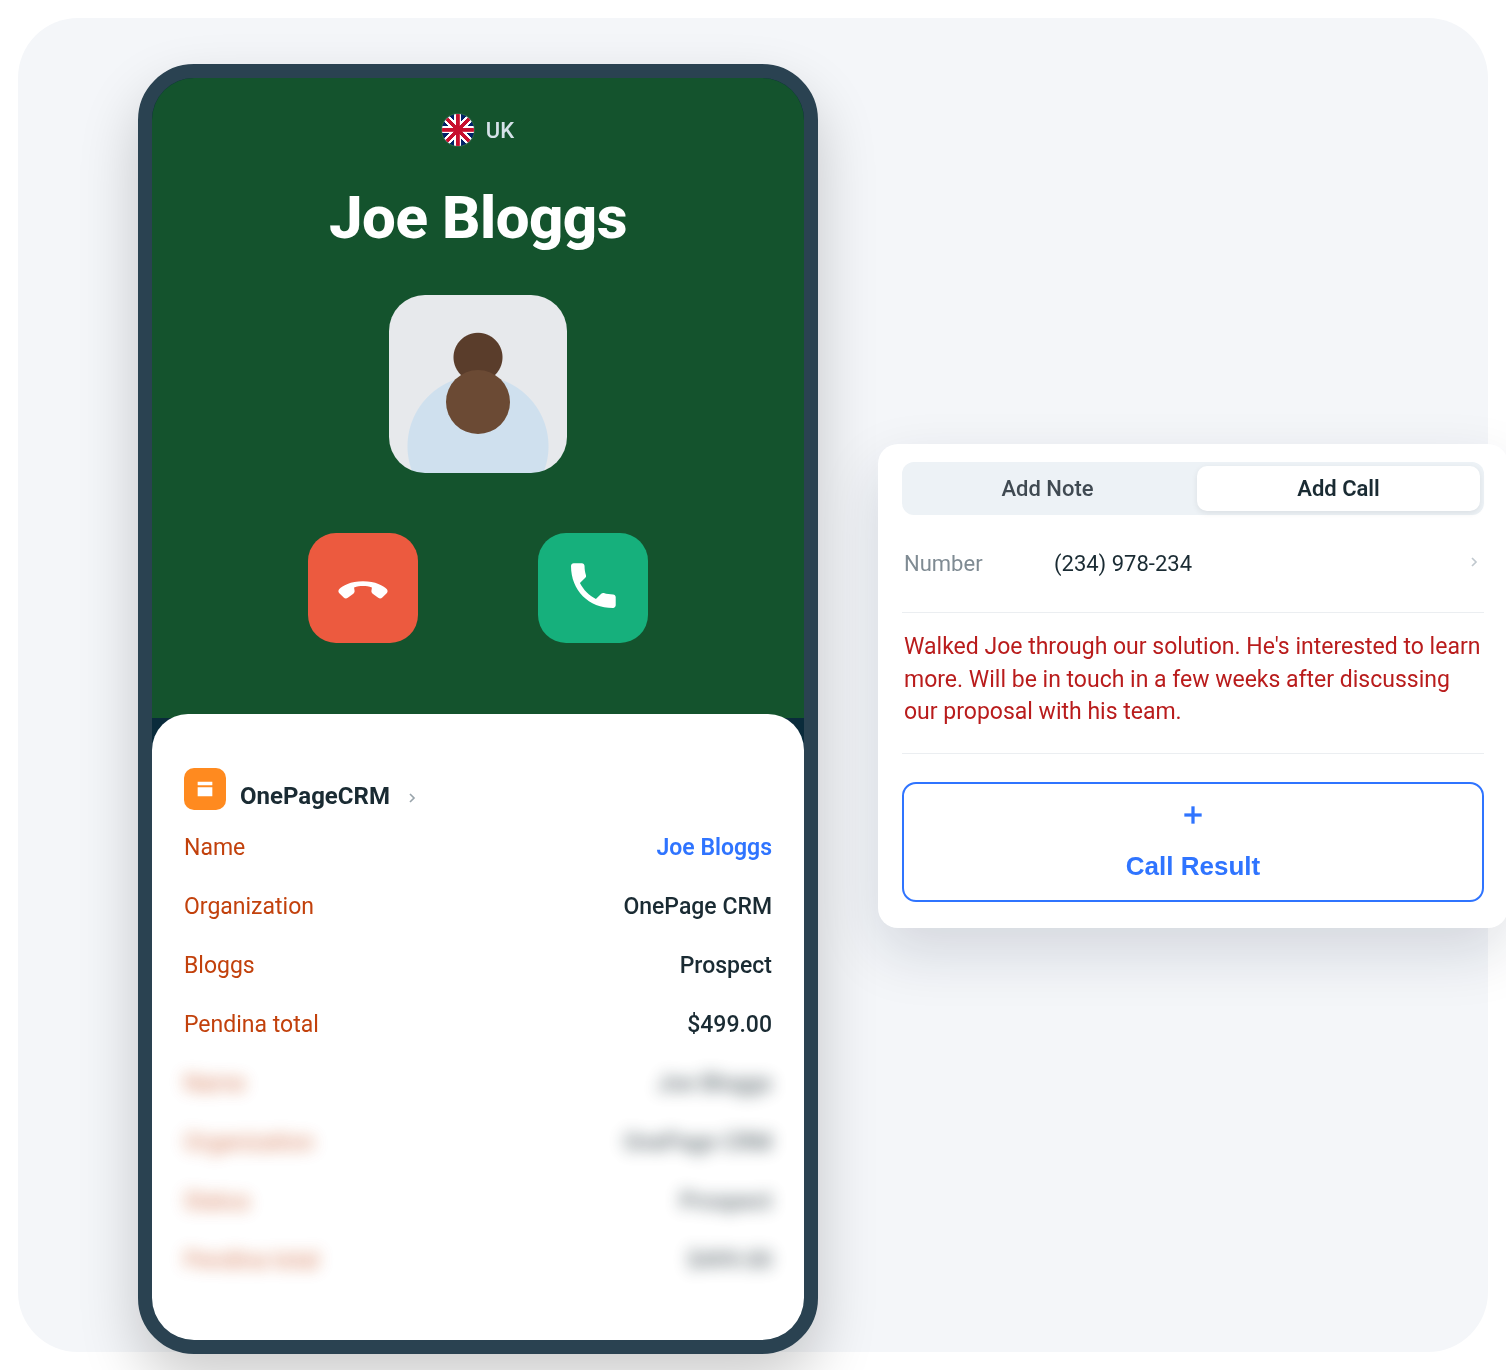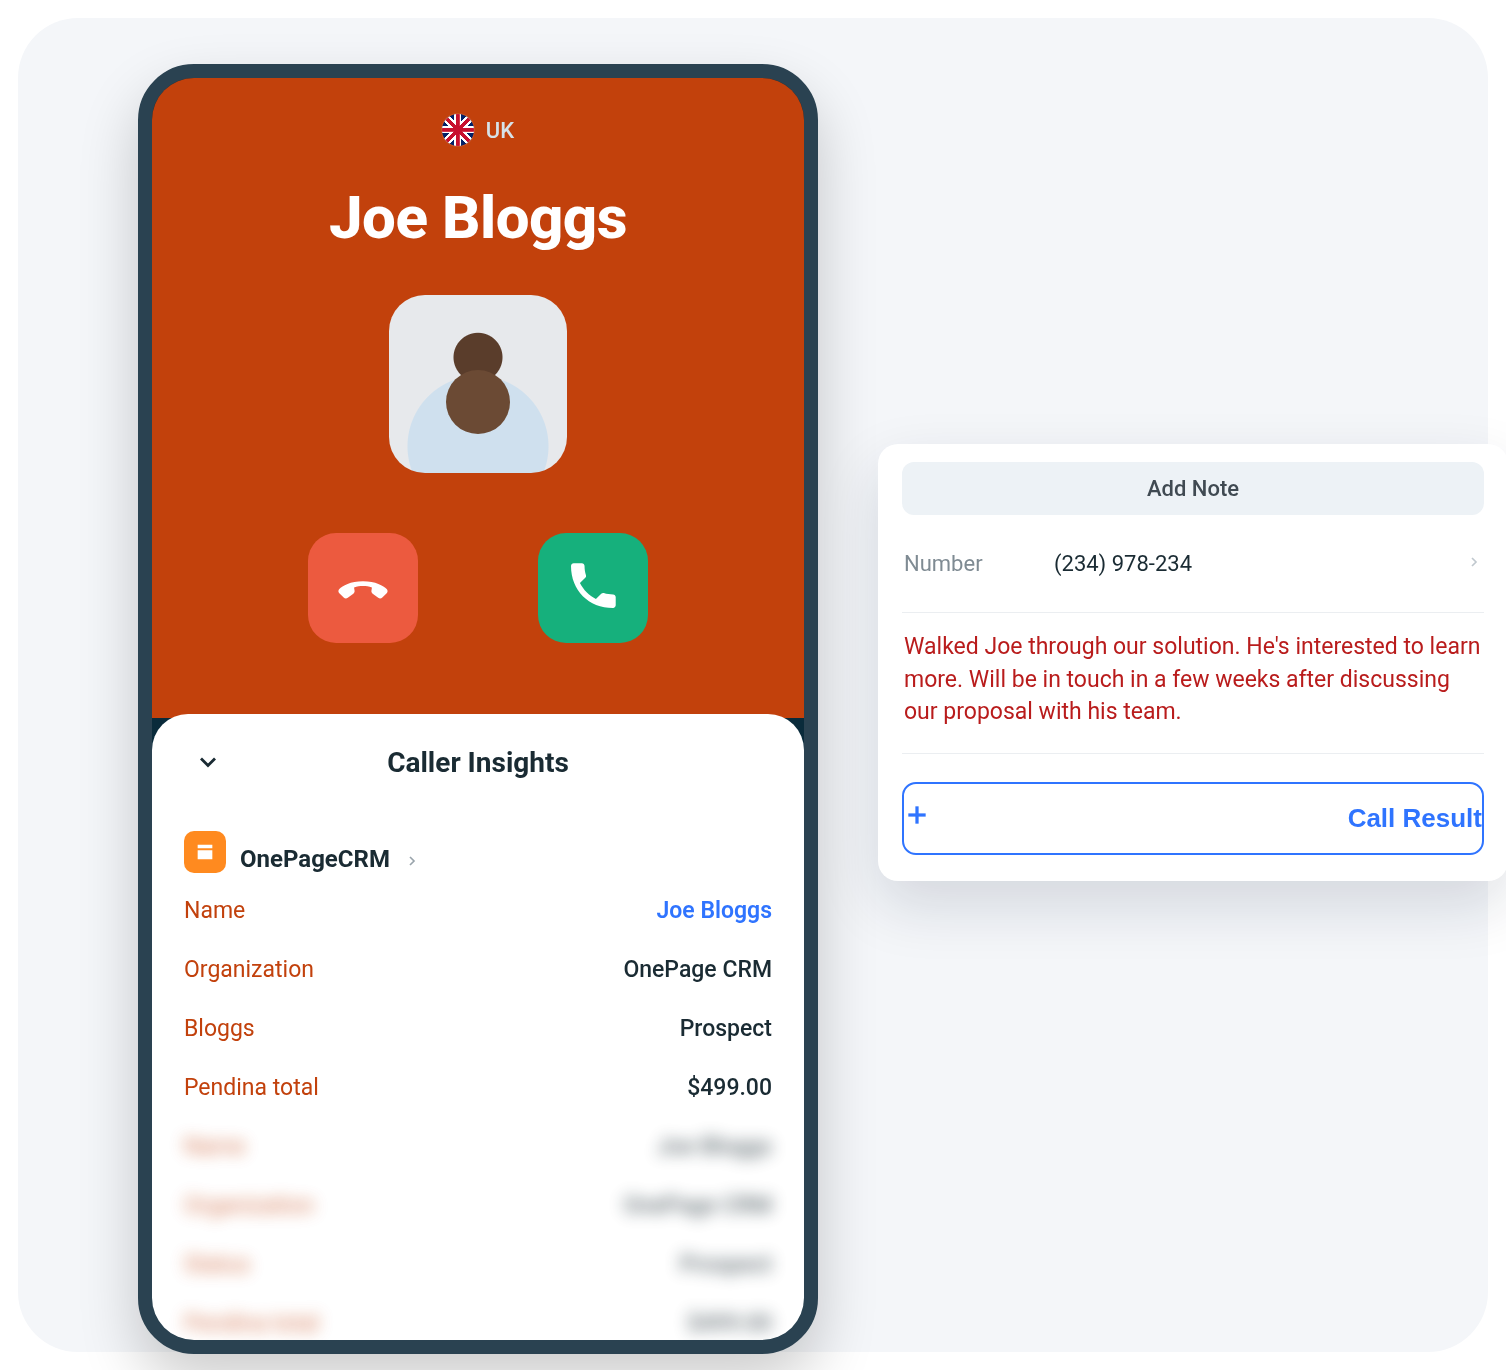--- a/index.html
+++ b/index.html
@@ -33,21 +33,21 @@
     height: 1290px;
     background: #0a2b3b;
     border: 14px solid #2a4251;
     border-radius: 56px;
     overflow: hidden;
     box-shadow: 0 28px 60px rgba(0,0,0,0.20);
   }
   .phone-top {
     width: 100%;
     height: 640px;
-    background: #c2410c;
+    background: #14532d;
     text-align: center;
     color: #fff;
     padding-top: 36px;
   }
   .flag-row {
     display: flex;
     align-items: center;
     justify-content: center;
     gap: 12px;
     color: #d6e2e9;
@@ -222,22 +222,23 @@
   .result-btn {
     margin-top: 28px;
     width: 100%;
     border: 2px solid #2f74ff;
     color:#2f74ff;
     background:#fff;
     border-radius: 14px;
     padding: 18px 0;
     font-size: 26px;
     font-weight: 700;
-    display:flex; align-items:center; justify-content:space-between; gap:16px;
-    cursor:pointer;
+    display:flex; align-items:center; justify-content:flex-end; gap:16px;
+    cursor:pointer;
+    flex-direction:column;
   }
   .result-btn svg { width:26px; height:26px; stroke:#2f74ff; stroke-width:3; }
 </style>
 </head>
 <body>
 
 <div class="canvas">
   <div class="stage">
 
     <div class="phone">
@@ -264,28 +265,20 @@
             <span>
               <svg viewBox="0 0 24 24">
                   <path d="M6.6 10.8c1.4 2.8 3.8 5.2 6.6 6.6l2.2-2.2c.3-.3.7-.4 1.1-.3 1.2.4 2.5.6 3.8.6.6 0 1.1.5 1.1 1.1V20c0 .6-.5 1.1-1.1 1.1C10.2 21.1 2.9 13.8 2.9 3.7 2.9 3.1 3.4 2.6 4 2.6h3.4c.6 0 1.1.5 1.1 1.1 0 1.3.2 2.6.6 3.8.1.4 0 .8-.3 1.1L6.6 10.8z"></path>
                 </svg>
             </span>
           </div>
         </div>
       </div>
 
       <div class="sheet">
-        <div class="sheet-header">
-          <span class="chev">
-            <svg width="28" height="28" viewBox="0 0 24 24" fill="none" stroke="#1a2b33" stroke-width="2.4">
-                <polyline points="6 9 12 15 18 9"></polyline>
-              </svg>
-          </span>
-          <span class="sheet-title">Caller Insights</span>
-        </div>
 
         <div class="source-row">
           <span class="source-icon">
             <svg viewBox="0 0 24 24">
                 <path d="M4 4h16v4H4zM4 10h16v10H4z M7 13h4v4H7z"></path>
               </svg>
           </span>
           <span class="source-name">OnePageCRM</span>
           <span class="source-caret">
             <svg width="16" height="16" viewBox="0 0 24 24" fill="none" stroke="#99a4ab" stroke-width="2.5">
@@ -329,20 +322,21 @@
               <span class="k">Pendina total</span>
               <span class="v">$499.00</span>
             </div>
           </div>
       </div>
     </div>
 
     <div class="popover">
       <div class="seg">
         <div class="seg-btn">Add Note</div>
+        <div class="seg-btn active">Add Call</div>
       </div>
 
       <div class="field-row">
         <span class="label">Number</span>
         <span class="value">(234) 978-234</span>
         <span class="chev">
           <svg width="16" height="16" viewBox="0 0 24 24" fill="none" stroke="#c0c8ce" stroke-width="2.5">
               <polyline points="9 6 15 12 9 18"></polyline>
             </svg>
         </span>

